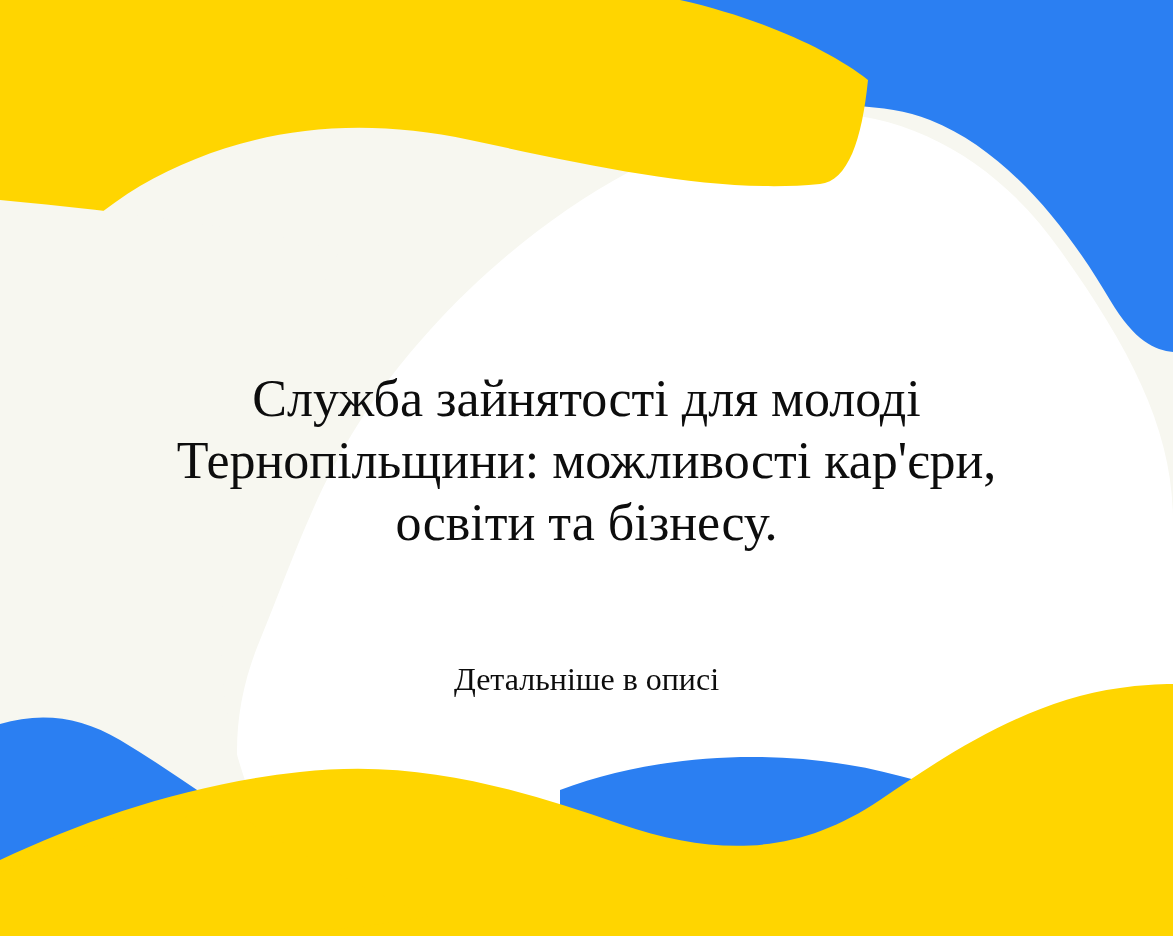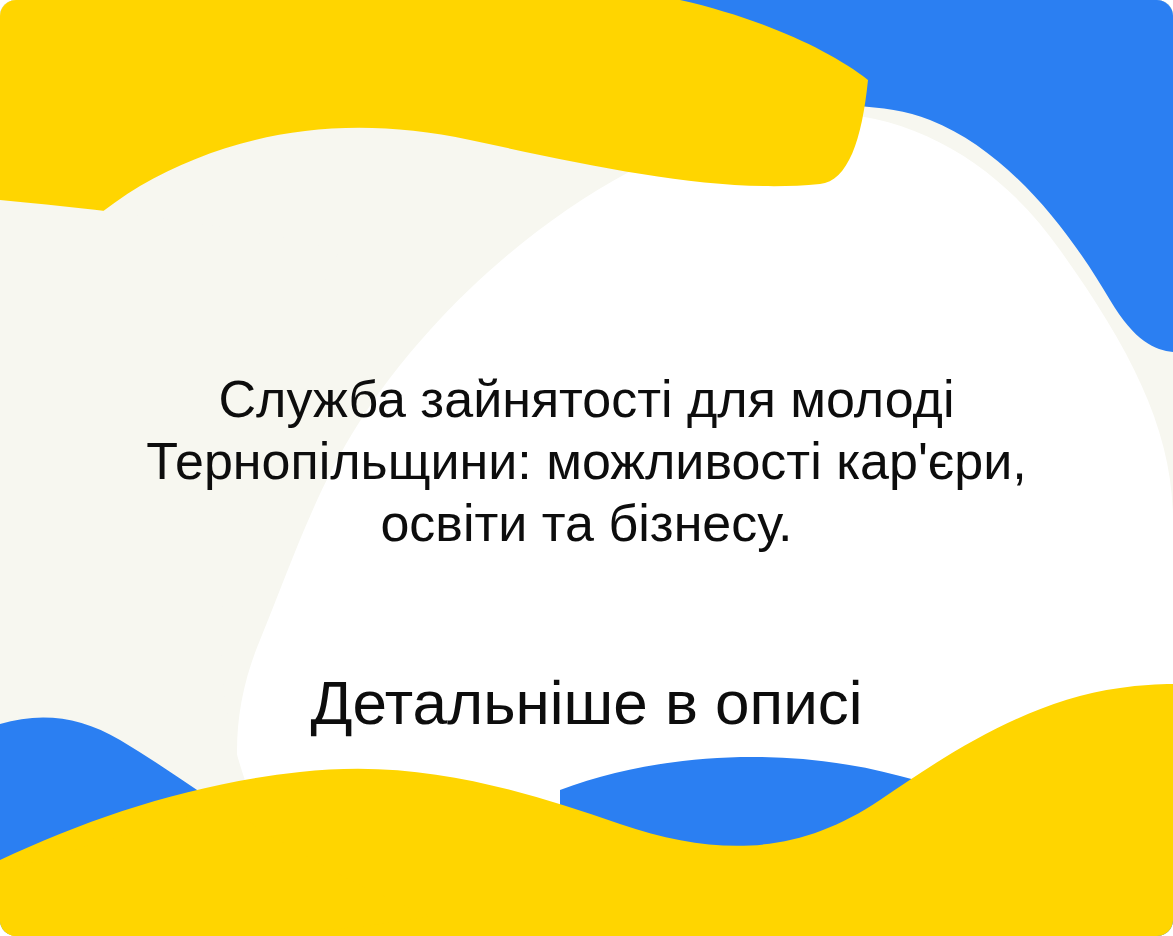--- a/index.html
+++ b/index.html
@@ -6,22 +6,21 @@
     margin: 0;
     padding: 0;
     background: #ffffff;
   }
   #poster {
     position: relative;
     width: 1173px;
     height: 936px;
     overflow: hidden;
     background: #4d7c0f;
-    font-family: Liberation Sans, sans-serif;
-    border-radius: 16px;
+    font-family: Liberation Serif, serif;
   }
   #bg-svg {
     position: absolute;
     top: 0;
     left: 0;
     width: 1173px;
     height: 936px;
     display: block;
   }
   .text-layer {
@@ -41,24 +40,24 @@
     font-size: 52px;
     line-height: 62px;
     font-weight: 400;
     color: #0d0d0d;
     letter-spacing: 0px;
     white-space: pre-line;
   }
   #subhead {
     position: absolute;
     left: 0;
-    top: 676px;
+    top: 652px;
     width: 1173px;
     text-align: center;
-    font-size: 62px;
+    font-size: 32px;
     line-height: 54px;
     font-weight: 400;
     color: #0d0d0d;
   }
 </style>
 </head>
 <body>
 
 <div id="poster">
 

